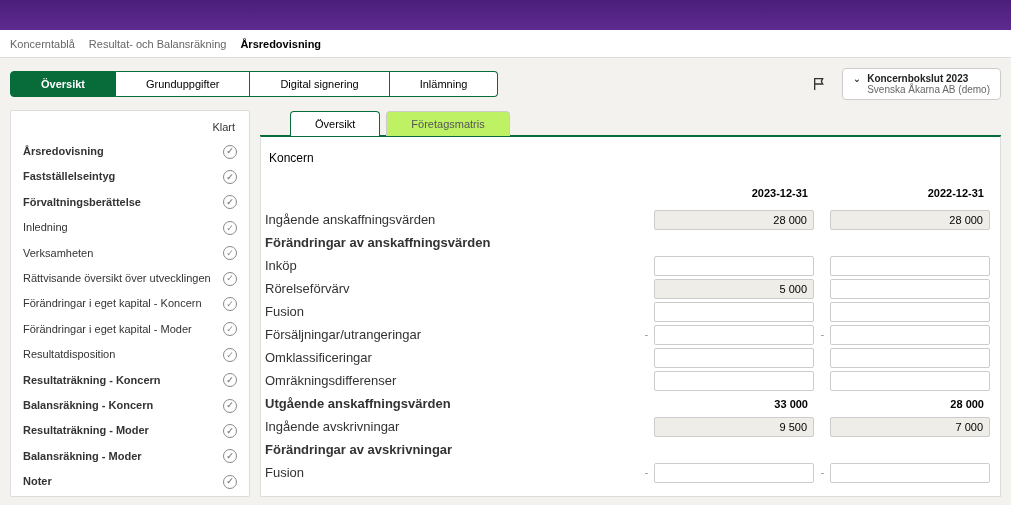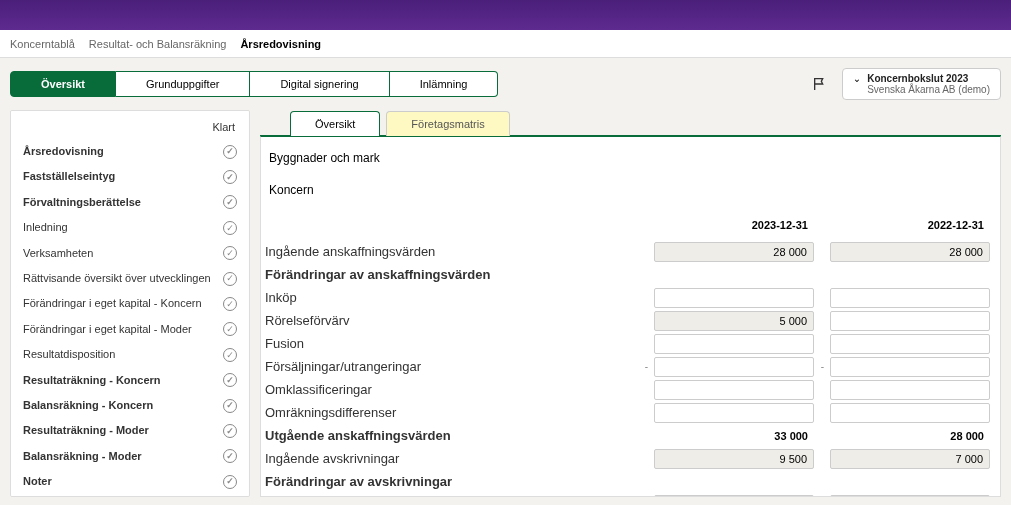--- a/index.html
+++ b/index.html
@@ -28,21 +28,21 @@
 .workspace { display: flex; gap: 10px; padding: 0 10px 10px; height: calc(100% - 30px - 28px - 50px); }
 
 .sidebar { width: 240px; background: #fff; border: 1px solid #ddd; border-radius: 2px; overflow-y: auto; position: relative; }
 .sidebar-head { text-align: right; font-size: 11px; color: #333; padding: 10px 14px 6px; }
 .s-row { display: flex; align-items: center; justify-content: space-between; padding: 5px 12px; font-size: 11px; line-height: 1.4; cursor: pointer; color: #333; }
 .s-row.bold { font-weight: 600; }
 .check-circle { width: 14px; height: 14px; border: 1.5px solid #888; border-radius: 50%; display: inline-flex; align-items: center; justify-content: center; font-size: 9px; color: #888; flex: none; }
 
 .main { flex: 1; display: flex; flex-direction: column; overflow: hidden; }
 .inner-tabs { display: flex; gap: 6px; padding: 0 30px; border-bottom: 1px solid #086b3a; }
-.inner-tab { font-size: 11px; padding: 6px 24px; border: 1px solid #ccc; border-bottom: none; border-radius: 4px 4px 0 0; background: #fef9c3; color: #555; cursor: pointer; position: relative; top: 1px; }
+.inner-tab { font-size: 11px; padding: 6px 24px; border: 1px solid #ccc; border-bottom: none; border-radius: 4px 4px 0 0; background: #bef264; color: #555; cursor: pointer; position: relative; top: 1px; }
 .inner-tab.active { background: #fff; border-color: #086b3a; color: #000; }
 
 .panel { flex: 1; background: #fff; border: 1px solid #ddd; border-top-color: #086b3a; overflow-y: auto; padding: 10px 10px 10px 4px; }
 .sec-title { font-size: 12px; padding: 4px 4px 14px; }
 .sec-sub { font-size: 12px; padding: 4px 4px 20px; }
 
 .grid { display: grid; grid-template-columns: 1fr 8px 160px 8px 160px; align-items: center; column-gap: 4px; row-gap: 2px; }
 .lbl { font-size: 13px; color: #333; padding: 3px 0; }
 .lbl.bold { font-weight: 600; }
 .neg { font-size: 10px; color: #888; text-align: right; padding-right: 2px; }
@@ -175,21 +175,20 @@
         <div class="s-row"></div>
       </div>
   </aside>
 
   <section class="main">
     <div class="inner-tabs" id="inner-tabs">
         <div class="inner-tab active">Översikt</div>
         <div class="inner-tab">Företagsmatris</div>
       </div>
     <div class="panel">
-      <div class="sec-title">Byggnader och mark</div>
       <div class="sec-sub">Koncern</div>
       <div class="grid" id="grid">
           <div></div>
           <div></div>
           <div class="col-head">2023-12-31</div>
           <div></div>
           <div class="col-head">2022-12-31</div>
           <div class="lbl">Ingående anskaffningsvärden</div>
           <div class="neg"></div>
           <input class="cell ro" readonly="" value="28 000" style="">

